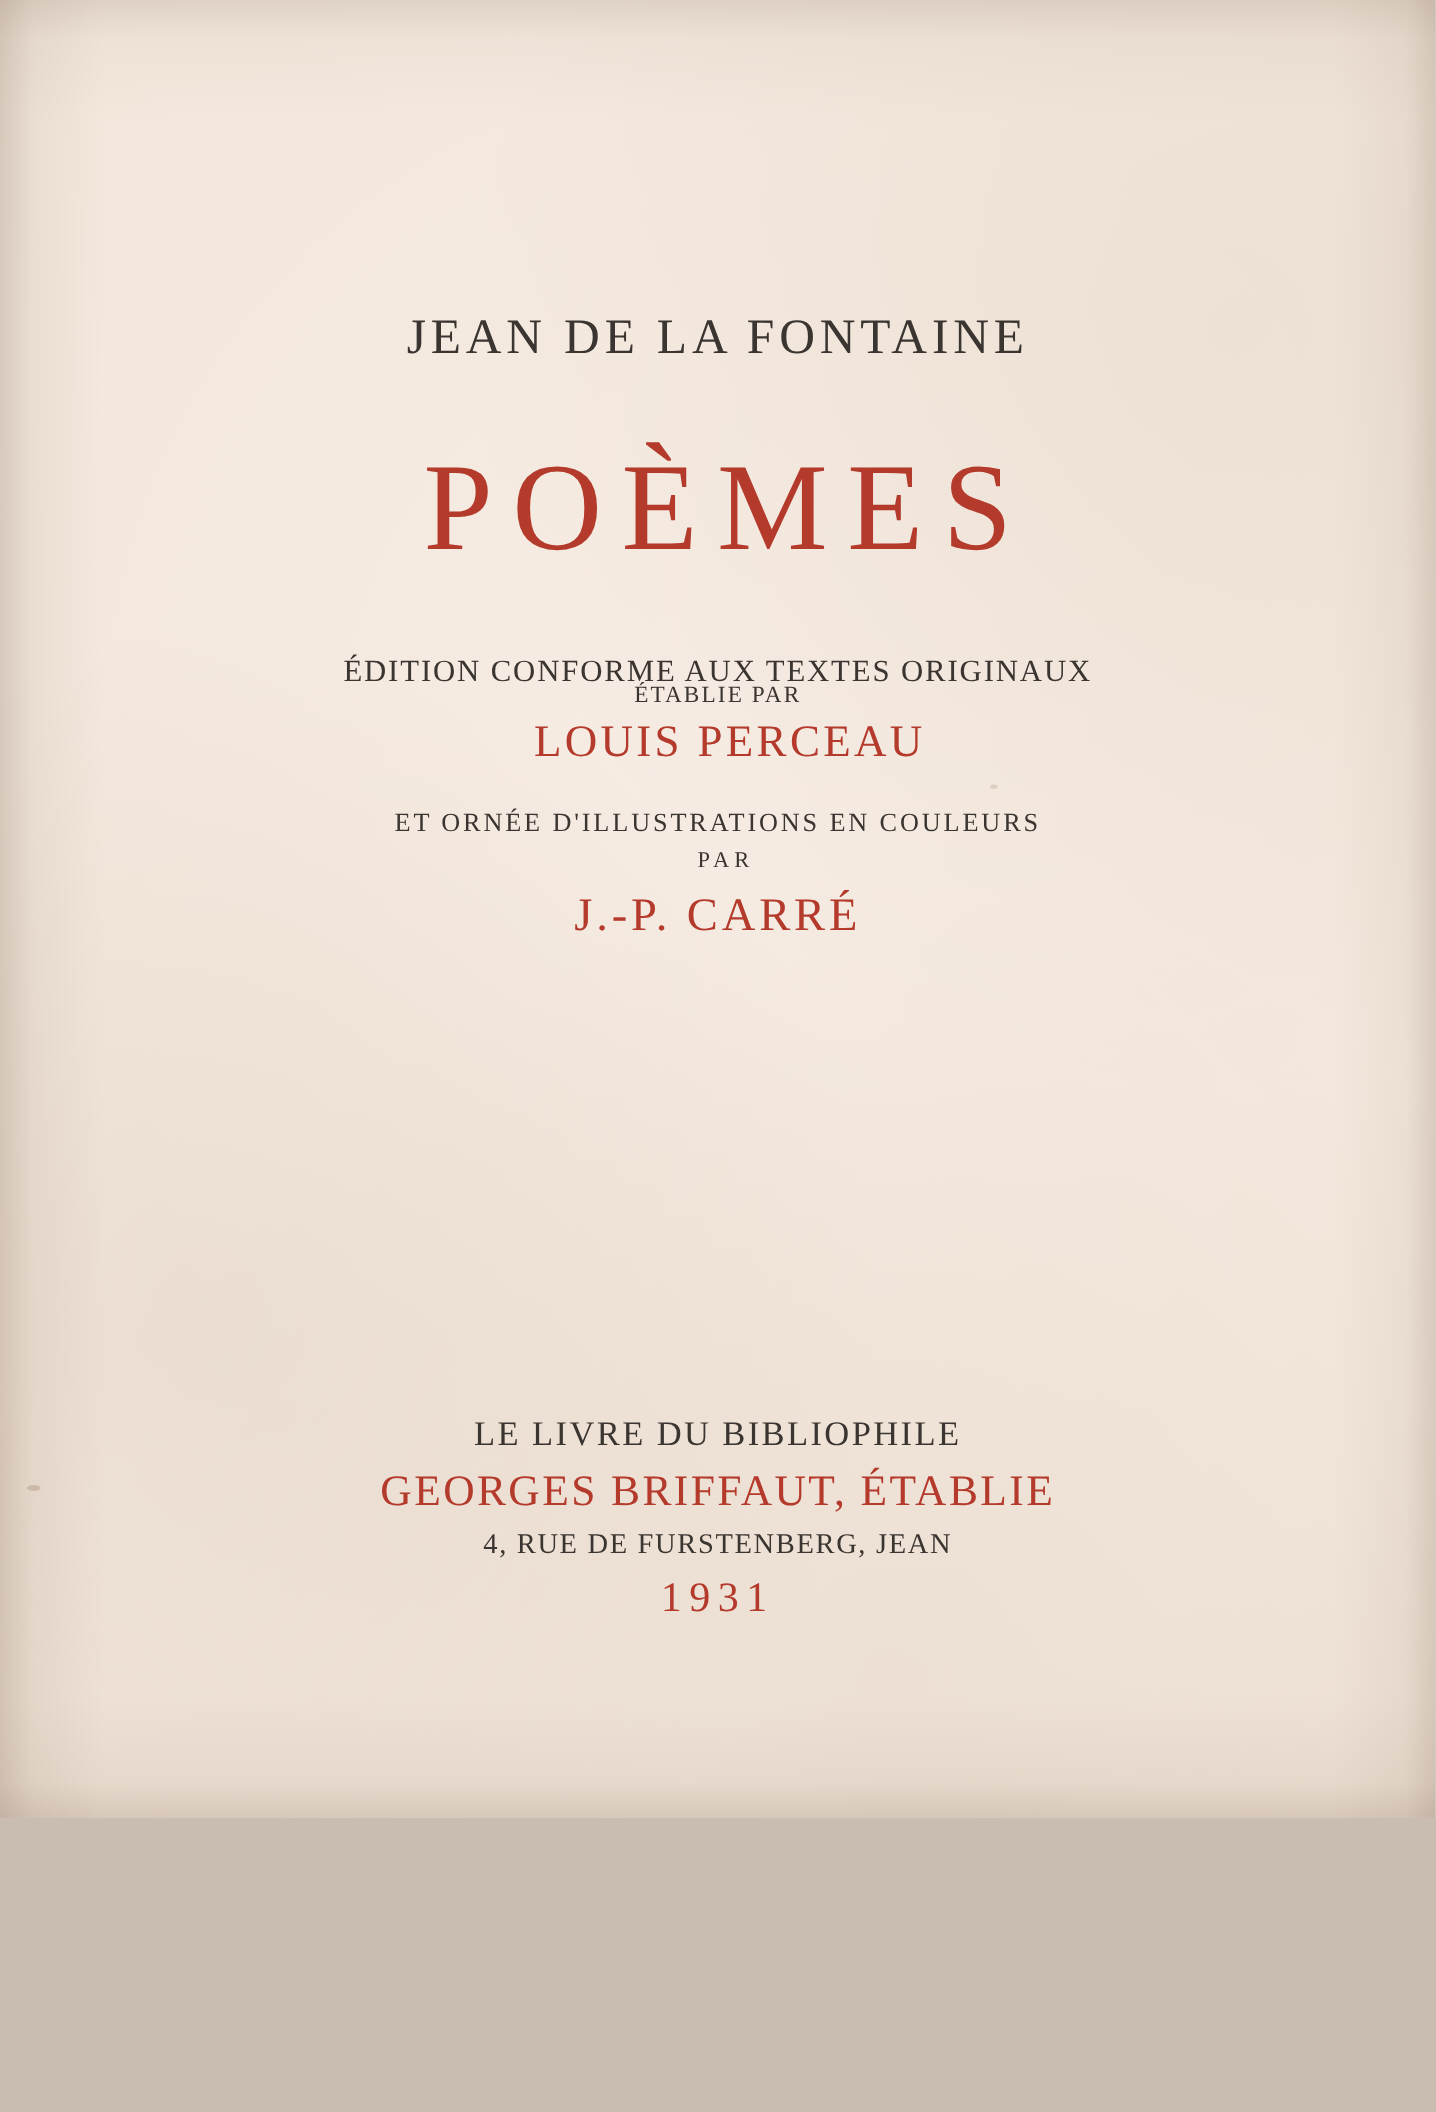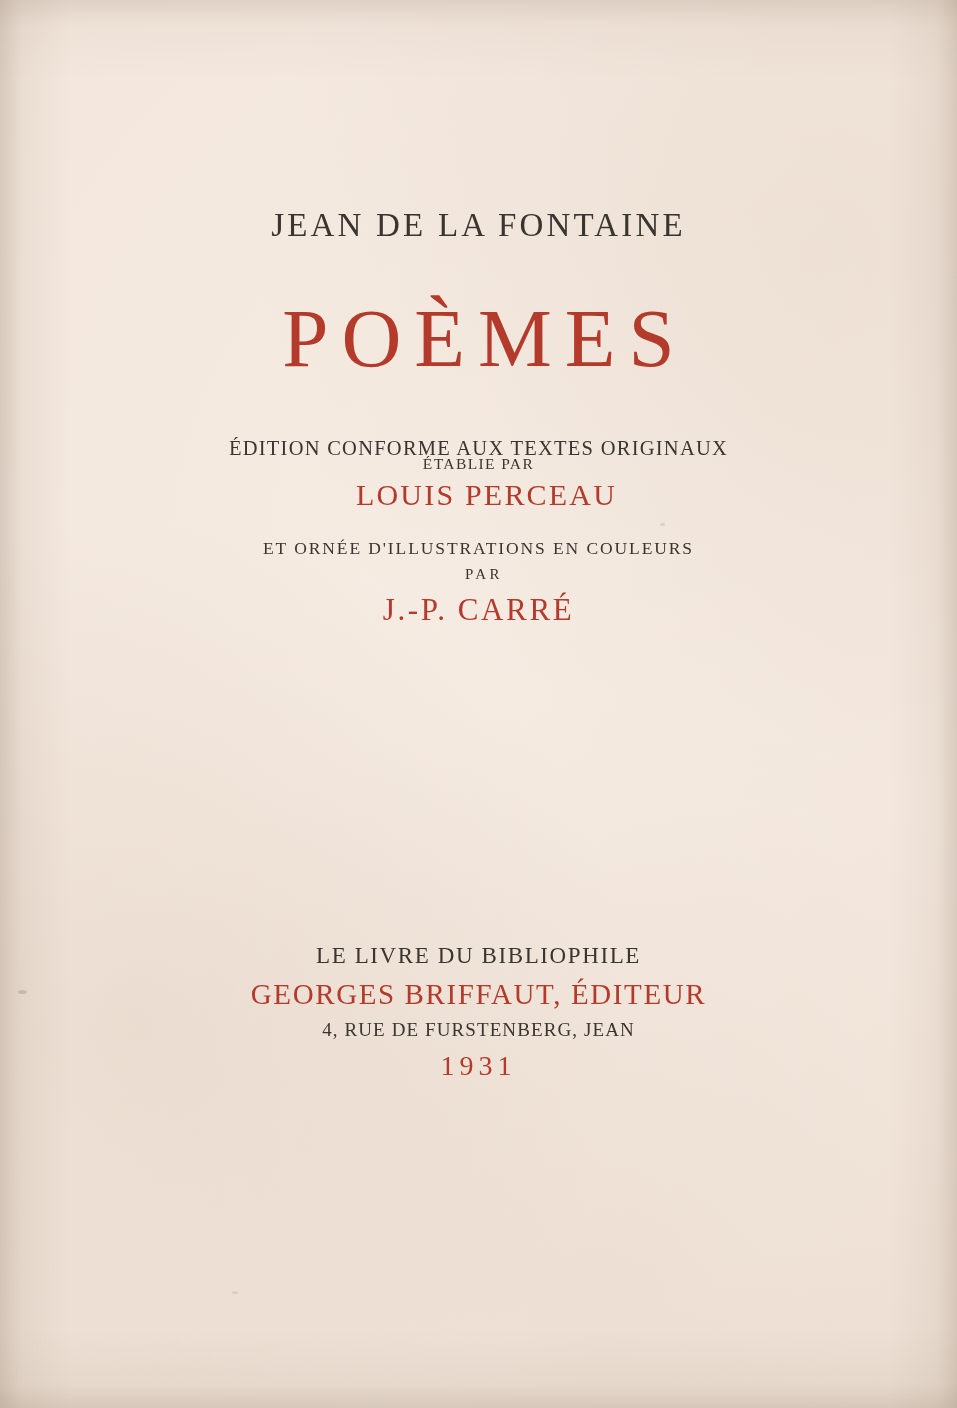--- a/index.html
+++ b/index.html
@@ -10,21 +10,21 @@
   body {
     width: 957px;
     height: 1408px;
     overflow: hidden;
     font-family: "Liberation Serif", serif;
   }
 
   .page {
     position: relative;
     width: 957px;
-    height: 1408px;
+    height: 1212px;
     background:
       radial-gradient(ellipse 120% 100% at 50% 40%, #f6ece3 0%, #f3e7dc 55%, #eddfd3 80%, #e6d7ca 100%);
     box-sizing: border-box;
     overflow: hidden;
   }
 
   
   .page::before {
     content: "";
     position: absolute;
@@ -213,18 +213,18 @@
 
     <div class="ed-line-1">ÉDITION CONFORME AUX TEXTES ORIGINAUX</div>
     <div class="ed-line-2">ÉTABLIE PAR</div>
     <div class="editor-name">LOUIS PERCEAU</div>
 
     <div class="ill-line-1">ET ORNÉE D'ILLUSTRATIONS EN COULEURS</div>
     <div class="ill-line-2">PAR</div>
     <div class="illustrator-name">J.-P. CARRÉ</div>
 
     <div class="imprint-series">LE LIVRE DU BIBLIOPHILE</div>
-    <div class="imprint-publisher">GEORGES BRIFFAUT, ÉDITEUR</div>
+    <div class="imprint-publisher">GEORGES BRIFFAUT, ÉTABLIE</div>
     <div class="imprint-address">4, RUE DE FURSTENBERG, JEAN</div>
     <div class="imprint-year">1931</div>
 
   </div>
 </div>
 
 </body></html>

